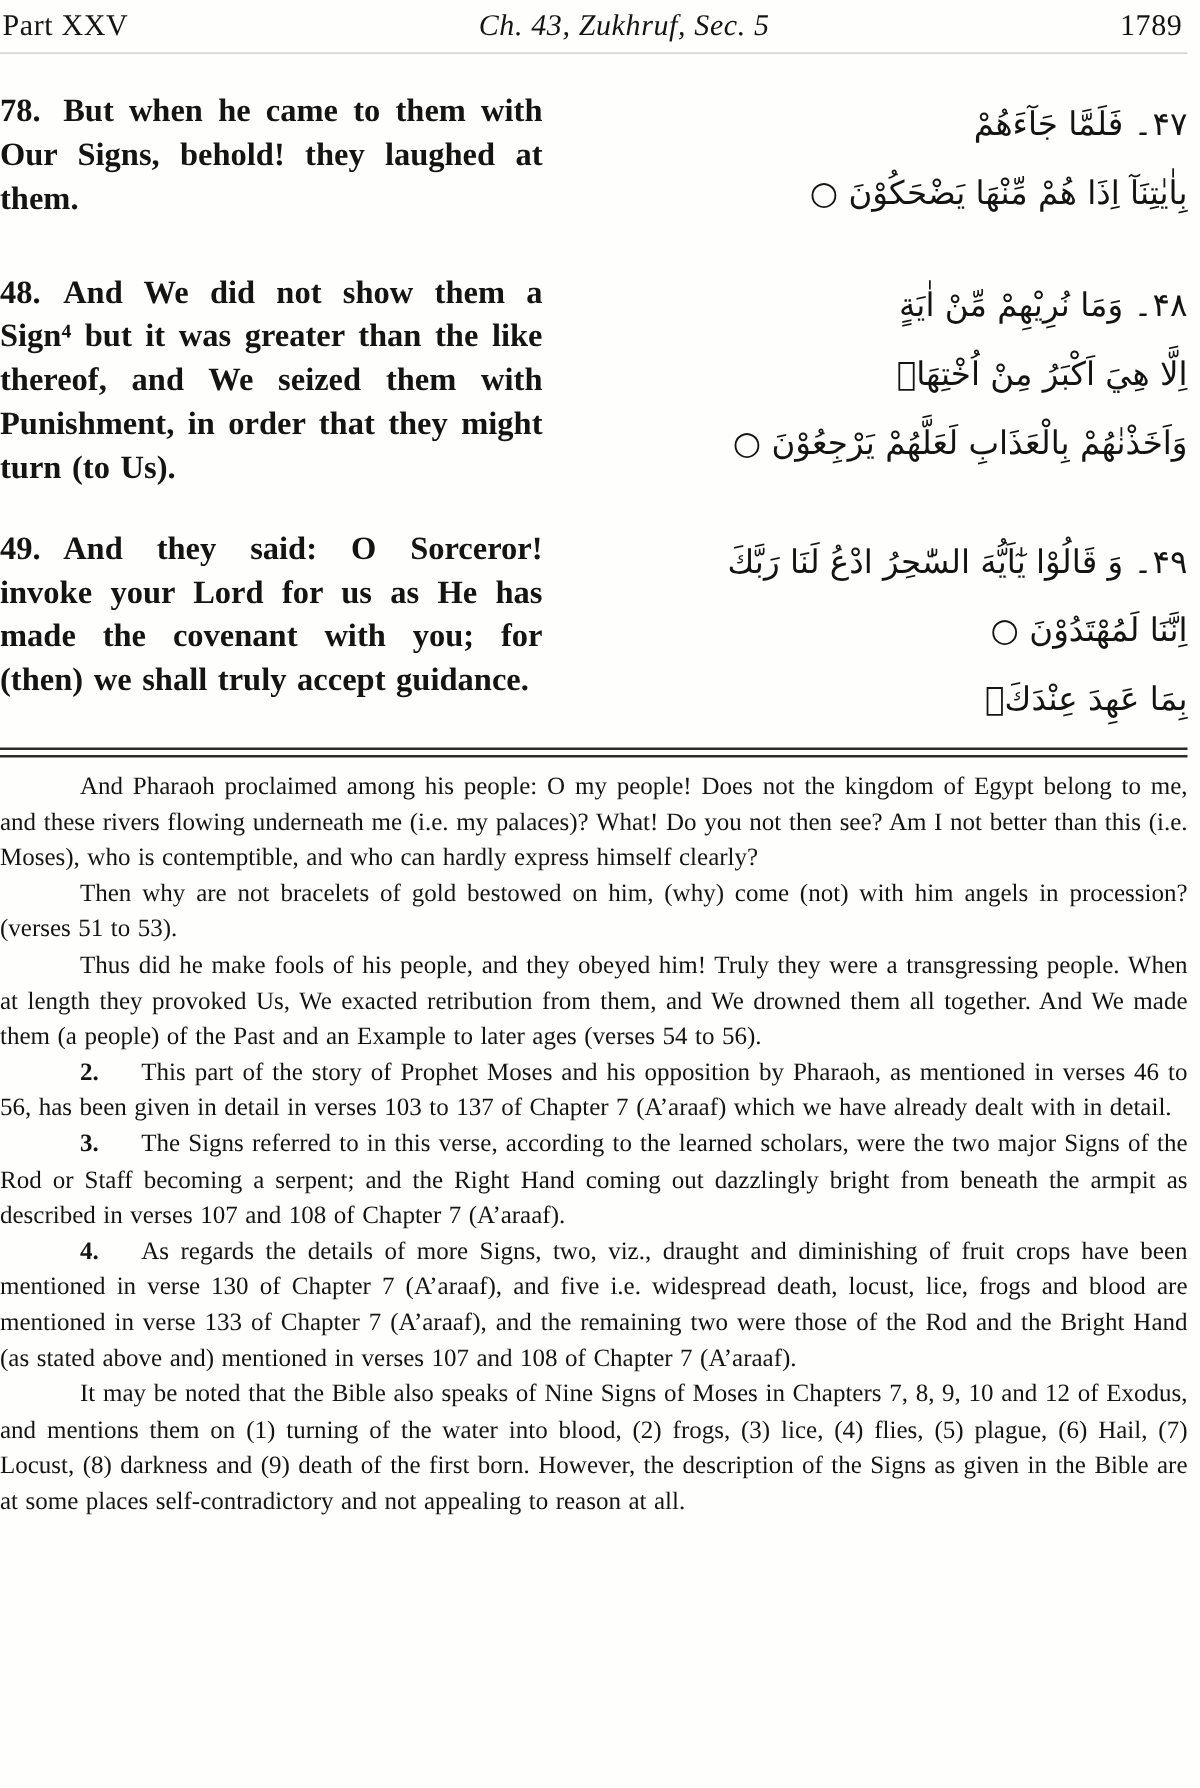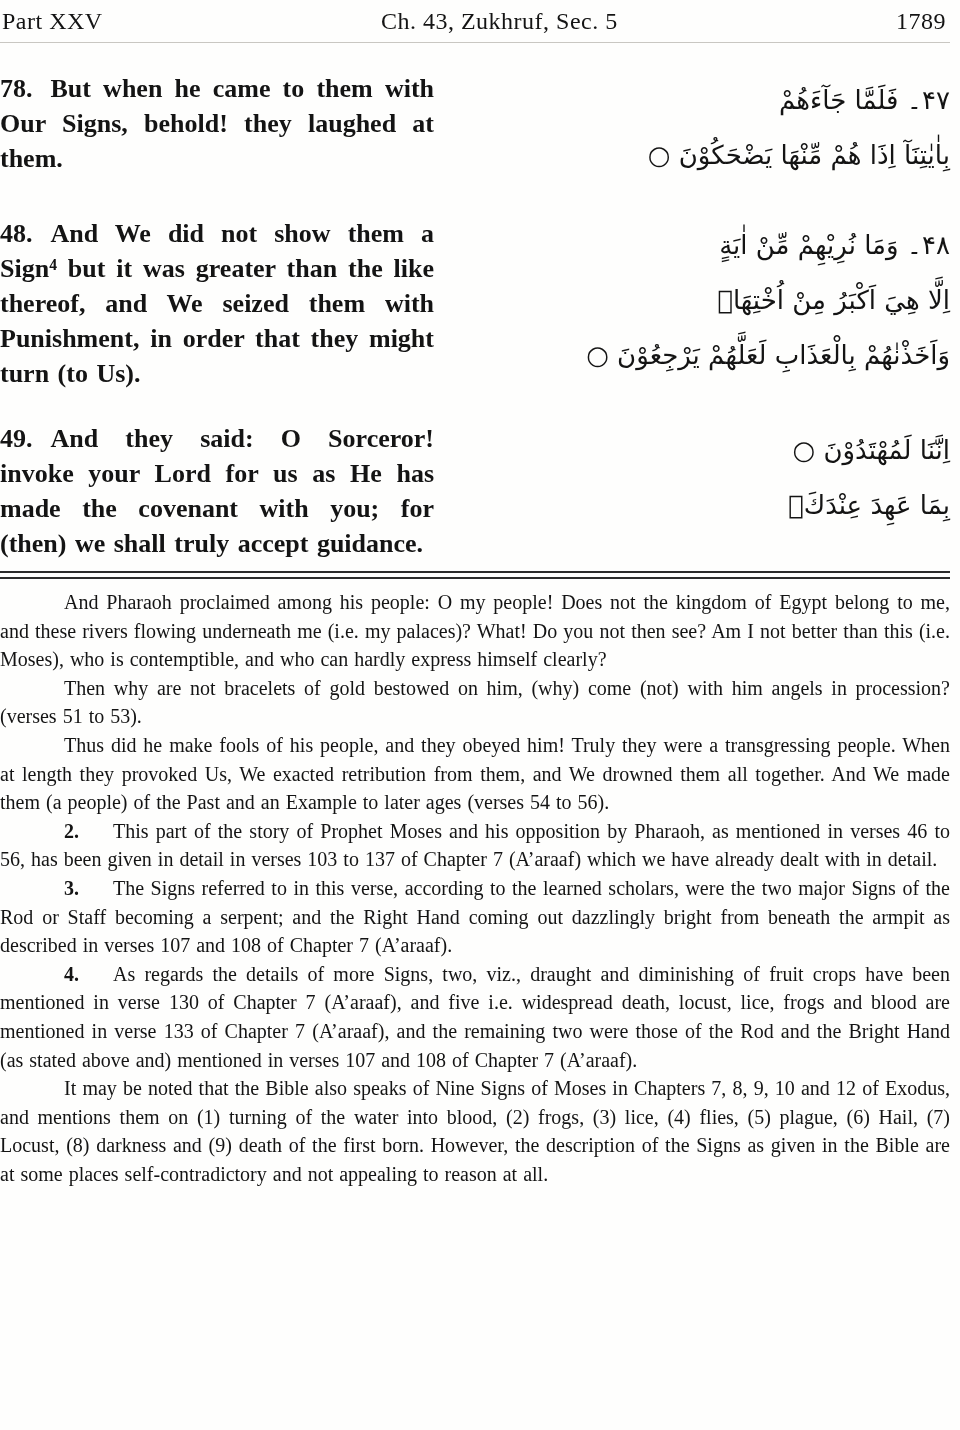--- a/index.html
+++ b/index.html
@@ -16,21 +16,21 @@
     background:#fefefdff;
     overflow:hidden;
   }
   
   .hdr {
     display:flex; justify-content:space-between; align-items:baseline;
     font-size:24px; letter-spacing:.5px;
     padding:0 4px 7px 2px;
     border-bottom:1px solid #c9c7c2;
   }
-  .hdr .chap { }
+  .hdr .chap { font-style:italic; }
   
   .verses { padding-top:28px; }
   .verse-row {
     display:flex; justify-content:space-between; align-items:flex-start;
   }
   .verse-row.r0 { margin-bottom:33px; }
   .verse-row.r1 { margin-bottom:30px; }
   .verse-row.r2 { margin-bottom:0; }
   .verse-en {
     width:434px;
@@ -96,20 +96,21 @@
           <div class="verse-en"><span class="vnum">48.</span>And We did not show them a Sign⁴ but it was greater than the like thereof, and We seized them with Punishment, in order that they might turn (to Us).</div>
           <div class="verse-ar">
             <div class="ar-line">۴۸۔ وَمَا نُرِيْهِمْ مِّنْ اٰيَةٍ</div>
             <div class="ar-line">اِلَّا هِيَ اَكْبَرُ مِنْ اُخْتِهَاۚ</div>
             <div class="ar-line">وَاَخَذْنٰهُمْ بِالْعَذَابِ لَعَلَّهُمْ يَرْجِعُوْنَ ○</div>
           </div>
         </div>
         <div class="verse-row r2">
           <div class="verse-en"><span class="vnum">49.</span>And they said: O Sorceror! invoke your Lord for us as He has made the covenant with you; for (then) we shall truly accept guidance.</div>
           <div class="verse-ar">
+            <div class="ar-line">۴۹۔ وَ قَالُوْا يٰٓاَيُّهَ السّٰحِرُ ادْعُ لَنَا رَبَّكَ</div>
             <div class="ar-line">اِنَّنَا لَمُهْتَدُوْنَ ○</div>
             <div class="ar-line">بِمَا عَهِدَ عِنْدَكَۚ</div>
           </div>
         </div>
       </section>
 
     <div class="section-divider"></div>
 
     <section class="commentary" id="commentary">
         <p><span>And Pharaoh proclaimed among his people: O my people! Does not the kingdom of Egypt belong to me, and these rivers flowing underneath me (i.e. my palaces)? What! Do you not then see? Am I not better than this (i.e. Moses), who is contemptible, and who can hardly express himself clearly?</span></p>

